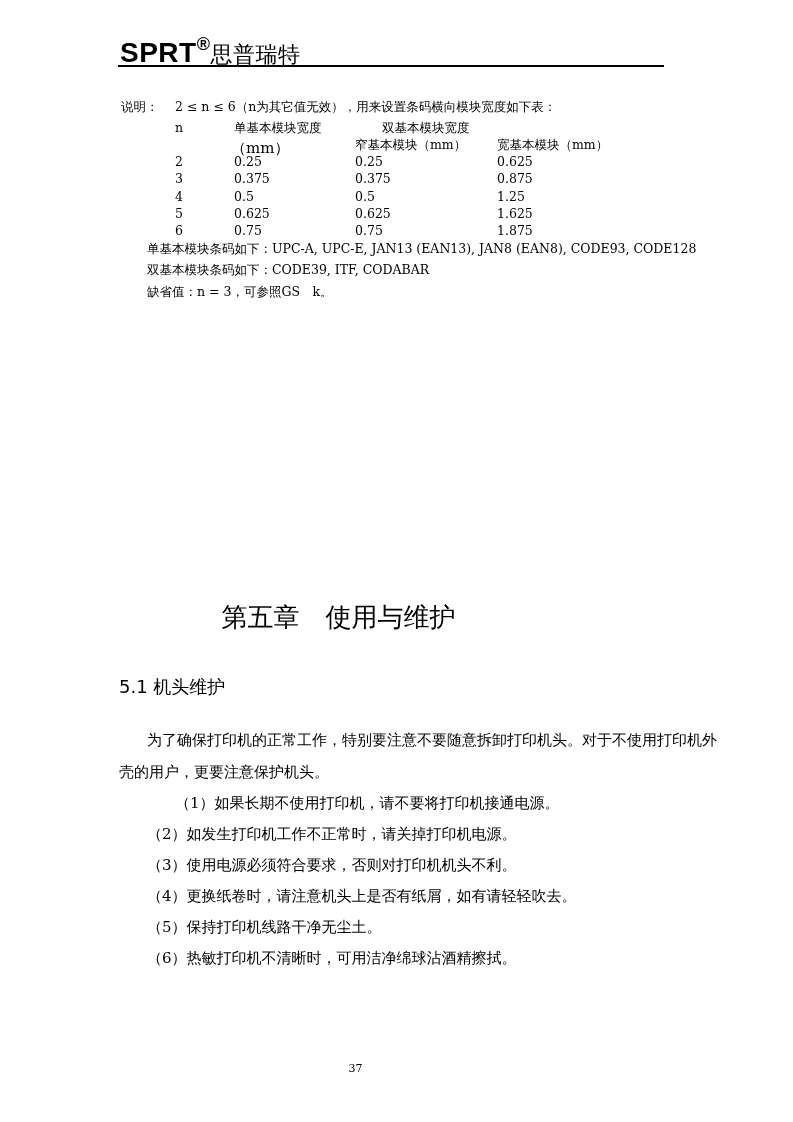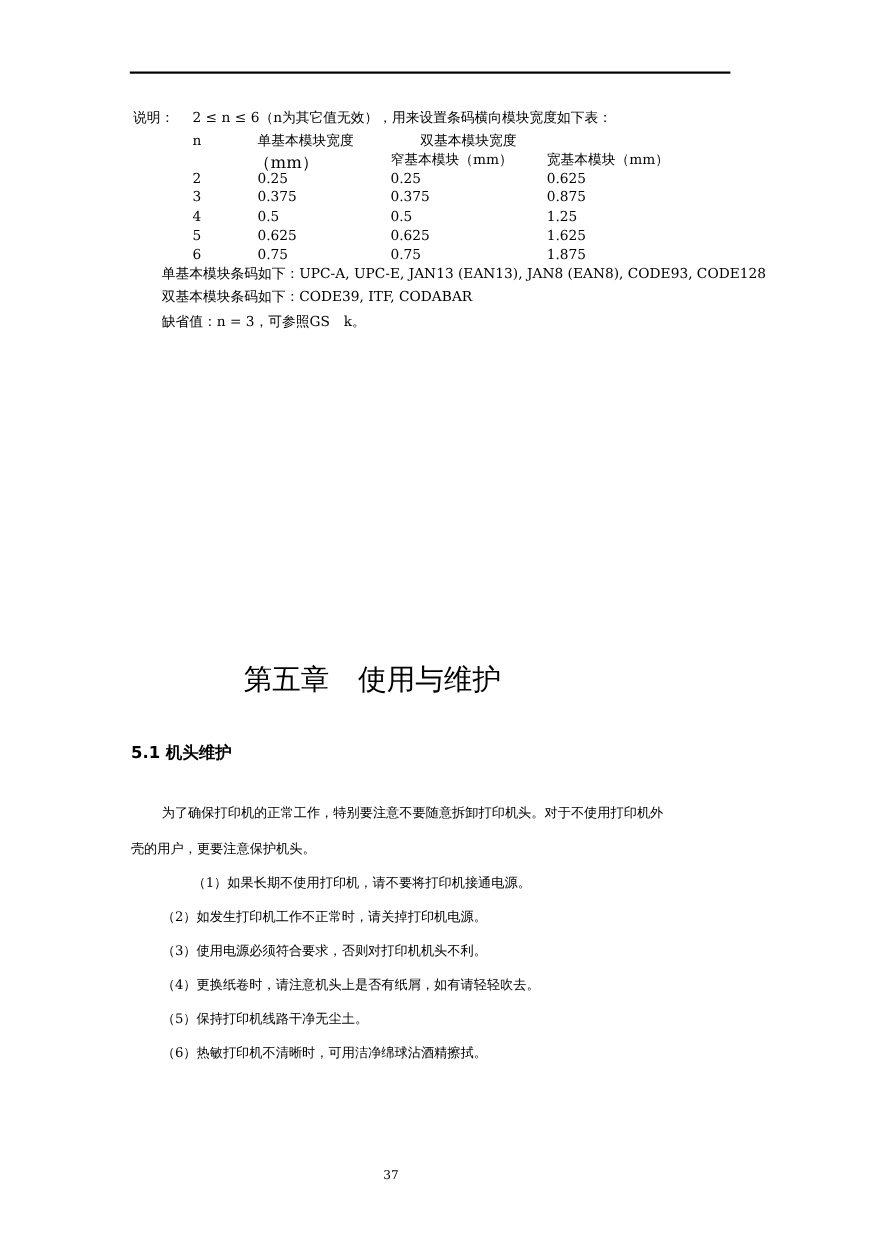--- a/index.html
+++ b/index.html
@@ -4,28 +4,31 @@
 <style>
   html, body { margin: 0; padding: 0; background: #ffffff; }
   body { width: 793px; height: 1122px; position: relative; overflow: hidden; color: #000; font-family: "DejaVu Serif", serif; }
   .header { position: absolute; left: 118px; top: 30px; width: 546px; height: 35px; border-bottom: 2px solid #000; }
   .brand { position: absolute; left: 2px; top: 4px; font-family: "Liberation Sans", sans-serif; font-weight: bold; font-size: 28px; letter-spacing: 0.5px; }
   .brand sup { font-size: 18px; vertical-align: 12px; }
   .brand-cn { font-family: "DejaVu Sans", sans-serif; font-weight: normal; font-size: 22px; }
   .doc-title { position: absolute; right: 2px; top: 14px; font-family: "DejaVu Sans", sans-serif; font-weight: bold; font-size: 13.5px; }
   .t { position: absolute; font-size: 12.5px; white-space: nowrap; font-family: "DejaVu Serif", serif; }
   .chapter { position: absolute; left: 0; width: 677px; top: 600px; text-align: center; font-family: "DejaVu Sans", sans-serif; font-size: 26px; }
-  .section { position: absolute; left: 119px; top: 675px; font-family: "DejaVu Sans", sans-serif; font-weight: bold; font-size: 15px; }
-  .para { position: absolute; font-size: 12px; white-space: nowrap; font-family: "DejaVu Serif", serif; }
+  .section { position: absolute; left: 119px; top: 675px; font-family: "DejaVu Sans", sans-serif; font-weight: normal; font-size: 18px; }
+  .para { position: absolute; font-size: 15px; white-space: nowrap; font-family: "DejaVu Serif", serif; }
   .pageno { position: absolute; left: 0; width: 711px; top: 1062px; text-align: center; font-size: 11px; font-family: "DejaVu Serif", serif; }
 </style>
 </head>
 <body>
 
 <div class="header">
+  <div class="brand">
+    <span>SPRT</span><sup>®</sup><span class="brand-cn">思普瑞特</span>
+  </div>
 </div>
 
 <div class="t" style="left:121px; top:99px;">说明：</div>
 <div class="t" style="left:175px; top:99px;">2 ≤ n ≤ 6（n为其它值无效），用来设置条码横向模块宽度如下表：</div>
 
 <div class="t" style="left:175px; top:120px;">n</div>
 <div class="t" style="left:234px; top:120px;">单基本模块宽度</div>
 <div class="t" style="left:382px; top:120px;">双基本模块宽度</div>
 <div class="t" style="left:231px; top:139px; font-size:15px;">（mm）</div>
 <div class="t" style="left:355px; top:137px;">窄基本模块（mm）</div>

